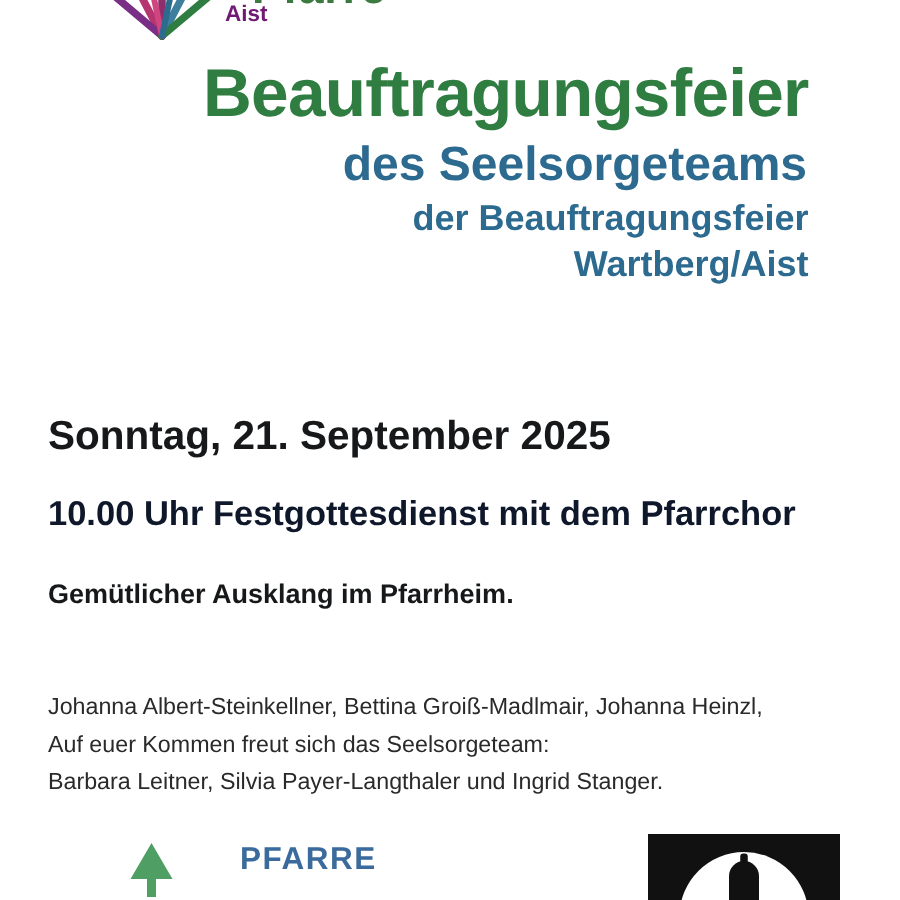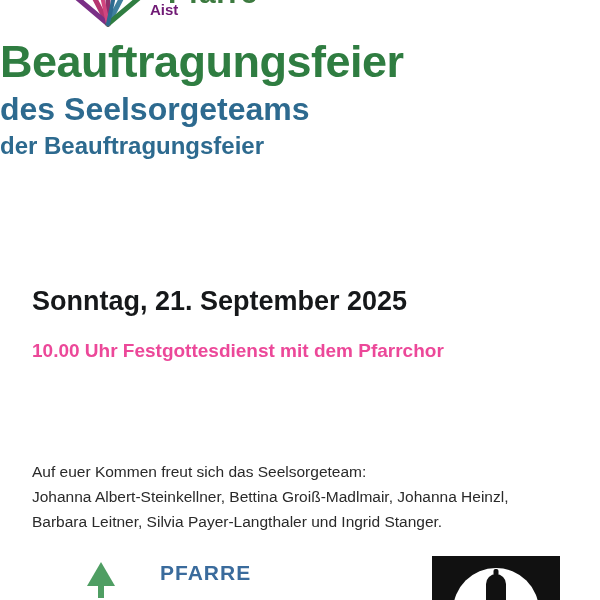--- a/index.html
+++ b/index.html
@@ -61,21 +61,21 @@
     line-height: 1;
     white-space: nowrap;
   }
 
   
   .headline-block {
     position: absolute;
     top: 38px;
     left: 0;
     width: 539px;
-    text-align: left;
+    text-align: right;
   }
   .h-title {
     font-size: 45px;
     font-weight: 700;
     color: #2f7d41;
     line-height: 1.05;
     letter-spacing: -0.5px;
     margin: 0 0 6px 0;
   }
   .h-line2 {
@@ -105,29 +105,29 @@
     position: absolute;
     left: 32px;
     top: 270px;
     width: 540px;
     color: #1d1d1d;
   }
   .d-date {
     font-size: 27px;
     font-weight: 700;
     line-height: 1.2;
-    margin: 15px 0 22px 0;
+    margin: 4px 0 22px 0;
     color: #16181a;
   }
   .d-service {
-    font-size: 19px;
+    font-size: 23px;
     font-weight: 700;
     line-height: 1.25;
     margin: 0 0 26px 0;
-    color: #ec4899;
+    color: #0f172a;
   }
   .d-after {
     font-size: 18px;
     font-weight: 700;
     line-height: 1.45;
     margin: 0;
     color: #16181a;
   }
   .d-after div { white-space: nowrap; }
 
@@ -230,32 +230,34 @@
       </svg>
     </div>
     <div class="logo-word">Pfarre</div>
     <div class="logo-sub">Aist</div>
   </div>
 
   <div class="headline-block">
     <div class="h-title">Beauftragungsfeier</div>
     <div class="h-line2">des Seelsorgeteams</div>
     <div class="h-line3">der Beauftragungsfeier</div>
+    <div class="h-line4">Wartberg/Aist</div>
   </div>
 
   <div class="details">
     <div class="d-date">Sonntag, 21. September 2025</div>
     <div class="d-service">10.00 Uhr Festgottesdienst mit dem Pfarrchor</div>
     <div class="d-after">
+      <div>Gemütlicher Ausklang im Pfarrheim.</div>
     </div>
   </div>
 
   <div class="invite">
+    <div>Johanna Albert-Steinkellner, Bettina Groiß-Madlmair, Johanna Heinzl,</div>
     <div>Auf euer Kommen freut sich das Seelsorgeteam:</div>
-    <div>Johanna Albert-Steinkellner, Bettina Groiß-Madlmair, Johanna Heinzl,</div>
     <div>Barbara Leitner, Silvia Payer-Langthaler und Ingrid Stanger.</div>
   </div>
 
   <div class="bottom-strip">
     <div class="bl-tree">
       <svg viewBox="0 0 32 40" width="32" height="40" aria-hidden="true">
         <polygon points="16,2 30,26 2,26" fill="#4f9e63"></polygon>
         <rect x="13" y="26" width="6" height="12" fill="#4f9e63"></rect>
       </svg>
     </div>

